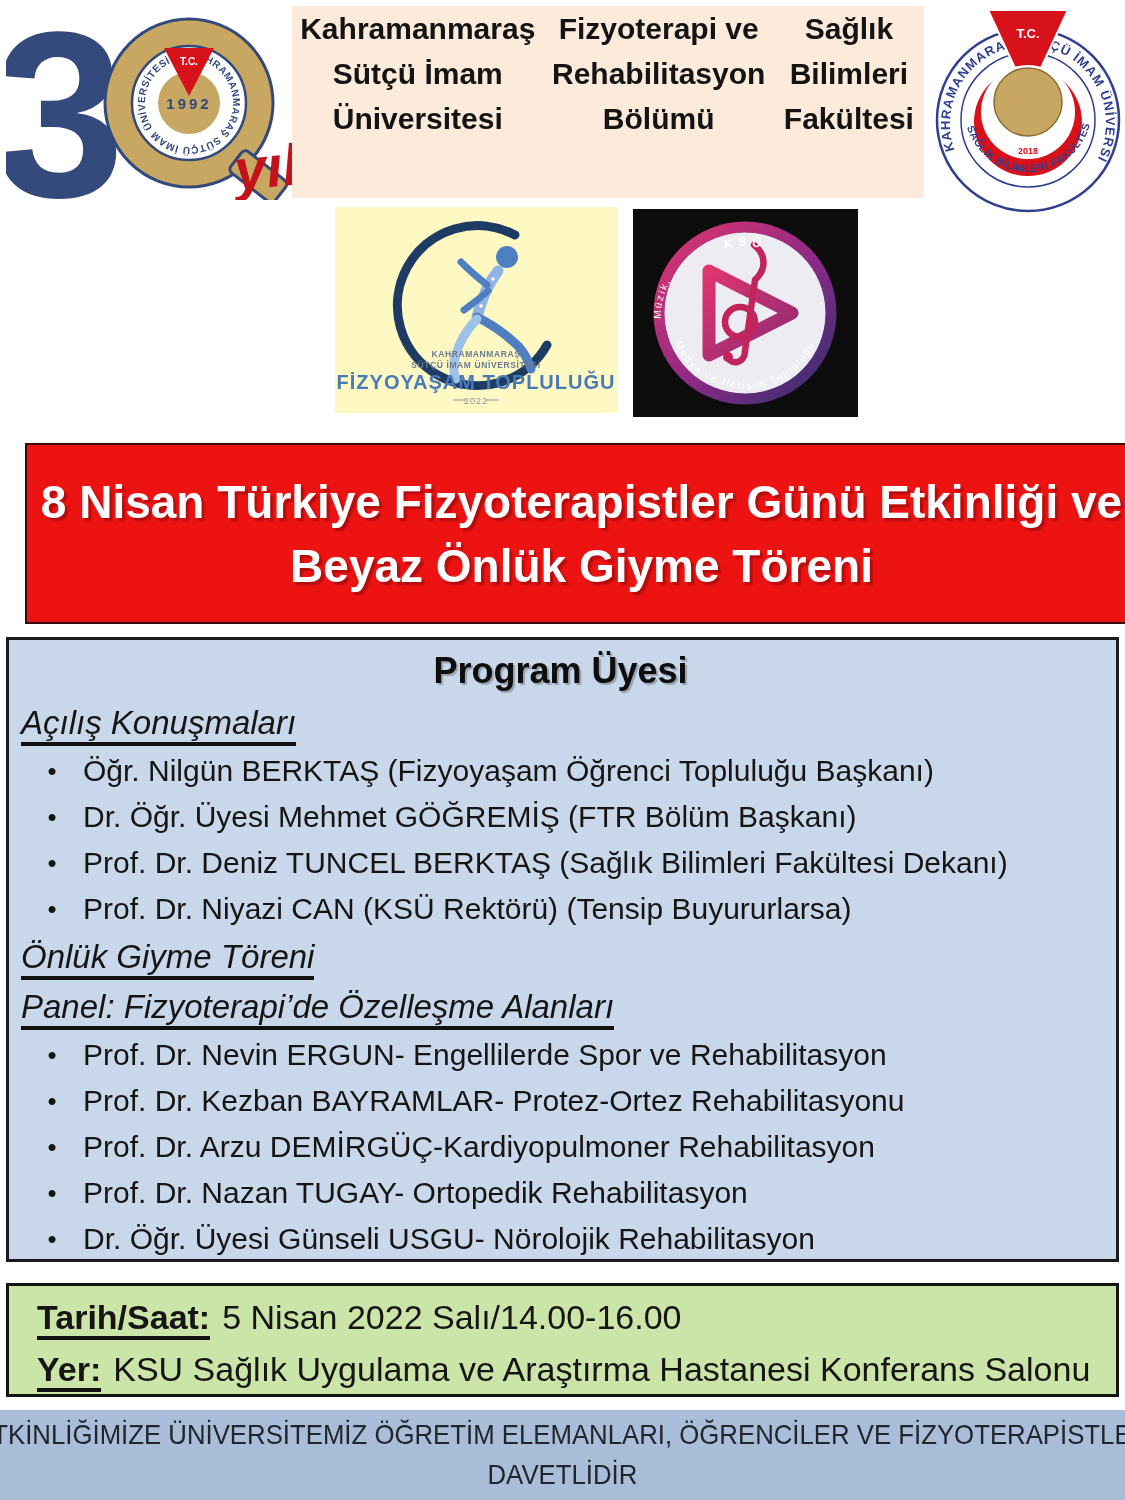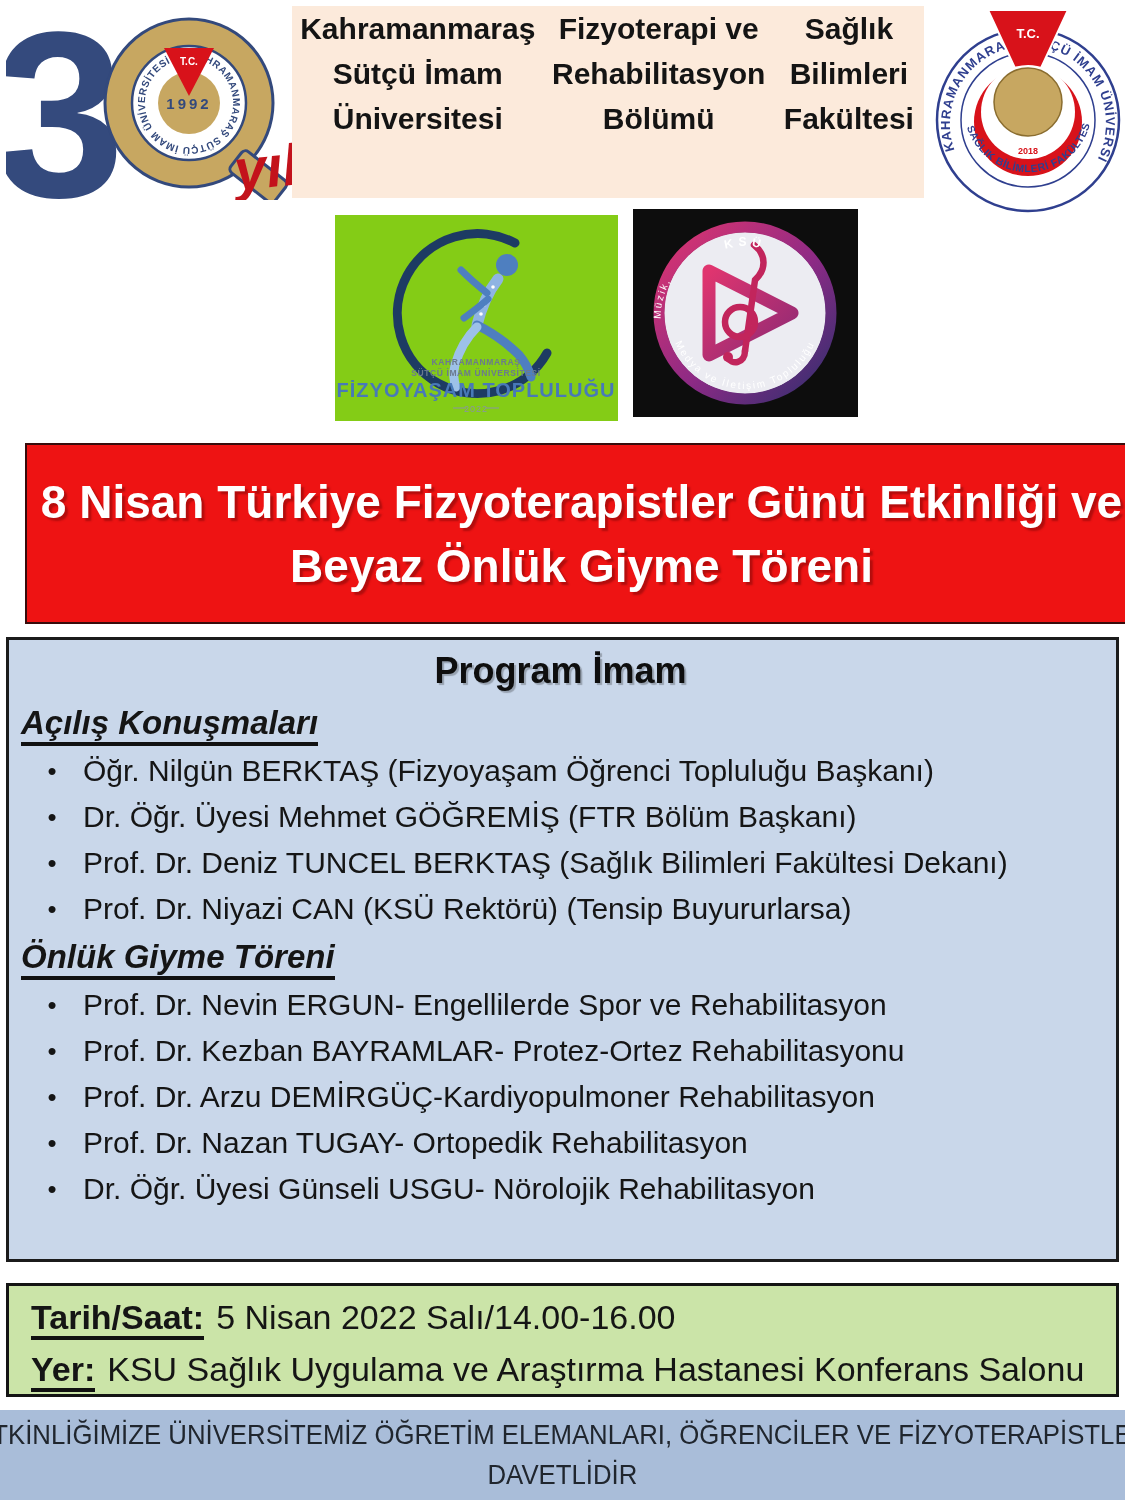--- a/index.html
+++ b/index.html
@@ -10,21 +10,21 @@
   
   .logo-30 { position:absolute; left:6px; top:8px; width:296px; height:192px; }
   .header-box {
     position:absolute; left:292px; top:6px; width:632px; height:192px;
     background:#fceadb; display:flex; flex-direction:row; justify-content:center;
     text-align:center; font-weight:bold; font-size:30px; line-height:45px; color:#141414;
   }
   .logo-univ { position:absolute; left:933px; top:2px; width:190px; height:228px; }
 
   
-  .logo-fizyo { position:absolute; left:335px; top:215px; width:283px; height:206px; background:#84cc16; }
+  .logo-fizyo { position:absolute; left:335px; top:207px; width:283px; height:206px; background:#fef9c3; }
   .logo-medya { position:absolute; left:633px; top:209px; width:225px; height:208px; background:#0d0d0d; }
 
   
   .banner {
     position:absolute; left:6px; top:443px; width:1113px; height:181px;
     background:#ee1313; border:2px solid #380c0c; color:#ffffff;
     display:flex; flex-direction:column; justify-content:center; text-align:center;
     font-weight:bold; font-size:46px; line-height:64px;
     text-shadow:3px 3px 2px rgba(70,0,0,0.35);
     margin-left:19px;
@@ -32,30 +32,30 @@
 
   
   .program {
     position:absolute; left:6px; top:637px; width:1113px; height:625px;
     background:#c9d7ea; border:3px solid #1b1b1b; padding:4px 16px 0 12px;
   }
   .program-title {
     text-align:center; font-weight:bold; font-size:36px; line-height:54px; color:#0e0e0e;
     text-shadow:2px 2px 1px rgba(0,0,0,0.25);
   }
-  .heading { font-size:33px; line-height:50px; font-weight:bold; font-style:italic; }
+  .heading { font-size:33px; line-height:50px; font-weight:normal; font-style:italic; }
   .heading .hl { display:inline-block; border-bottom:4px solid #111; line-height:1.12; }
   .bullet { display:flex; font-size:30px; line-height:46px; }
   .bullet .dot { width:62px; text-align:center; font-size:26px; flex:0 0 62px; }
   .bullet .txt { flex:1; }
 
   
   .details {
     position:absolute; left:6px; top:1283px; width:1113px; height:114px;
-    background:#cbe4a8; border:3px solid #141414; padding:5px 22px; font-size:34px;
+    background:#cbe4a8; border:3px solid #141414; padding:5px 28px; font-size:34px;
   }
   .details .row { line-height:52px; white-space:nowrap; }
   .details .lbl { font-weight:bold; display:inline-block; border-bottom:4px solid #111; line-height:1.1; }
   .details .val { margin-left:12px; }
 
   
   .footer {
     position:absolute; left:0; top:1410px; width:1125px; height:90px;
     background:#a9bdd9; color:#20262e; display:flex; flex-direction:column;
     align-items:center; justify-content:center; font-size:28px; line-height:40px; font-weight:500;
@@ -178,40 +178,41 @@
       </text>
     </svg>
   </div>
 
   <div class="banner">
     <div>8 Nisan Türkiye Fizyoterapistler Günü Etkinliği ve</div>
     <div>Beyaz Önlük Giyme Töreni</div>
   </div>
 
   <div class="program">
-    <div class="program-title">Program İmam</div>
+    <div class="program-title">Program Üyesi</div>
     <div id="program-items">
         <div class="heading"><span class="hl">Açılış Konuşmaları</span></div>
         <div class="bullet">
           <span class="dot">•</span>
           <span class="txt">Öğr. Nilgün BERKTAŞ (Fizyoyaşam Öğrenci Topluluğu Başkanı)</span>
         </div>
         <div class="bullet">
           <span class="dot">•</span>
           <span class="txt">Dr. Öğr. Üyesi Mehmet GÖĞREMİŞ (FTR Bölüm Başkanı)</span>
         </div>
         <div class="bullet">
           <span class="dot">•</span>
           <span class="txt">Prof. Dr. Deniz TUNCEL BERKTAŞ (Sağlık Bilimleri Fakültesi Dekanı)</span>
         </div>
         <div class="bullet">
           <span class="dot">•</span>
           <span class="txt">Prof. Dr. Niyazi CAN (KSÜ Rektörü) (Tensip Buyururlarsa)</span>
         </div>
         <div class="heading"><span class="hl">Önlük Giyme Töreni</span></div>
+        <div class="heading"><span class="hl">Panel: Fizyoterapi’de Özelleşme Alanları</span></div>
         <div class="bullet">
           <span class="dot">•</span>
           <span class="txt">Prof. Dr. Nevin ERGUN- Engellilerde Spor ve Rehabilitasyon</span>
         </div>
         <div class="bullet">
           <span class="dot">•</span>
           <span class="txt">Prof. Dr. Kezban BAYRAMLAR- Protez-Ortez Rehabilitasyonu</span>
         </div>
         <div class="bullet">
           <span class="dot">•</span>

